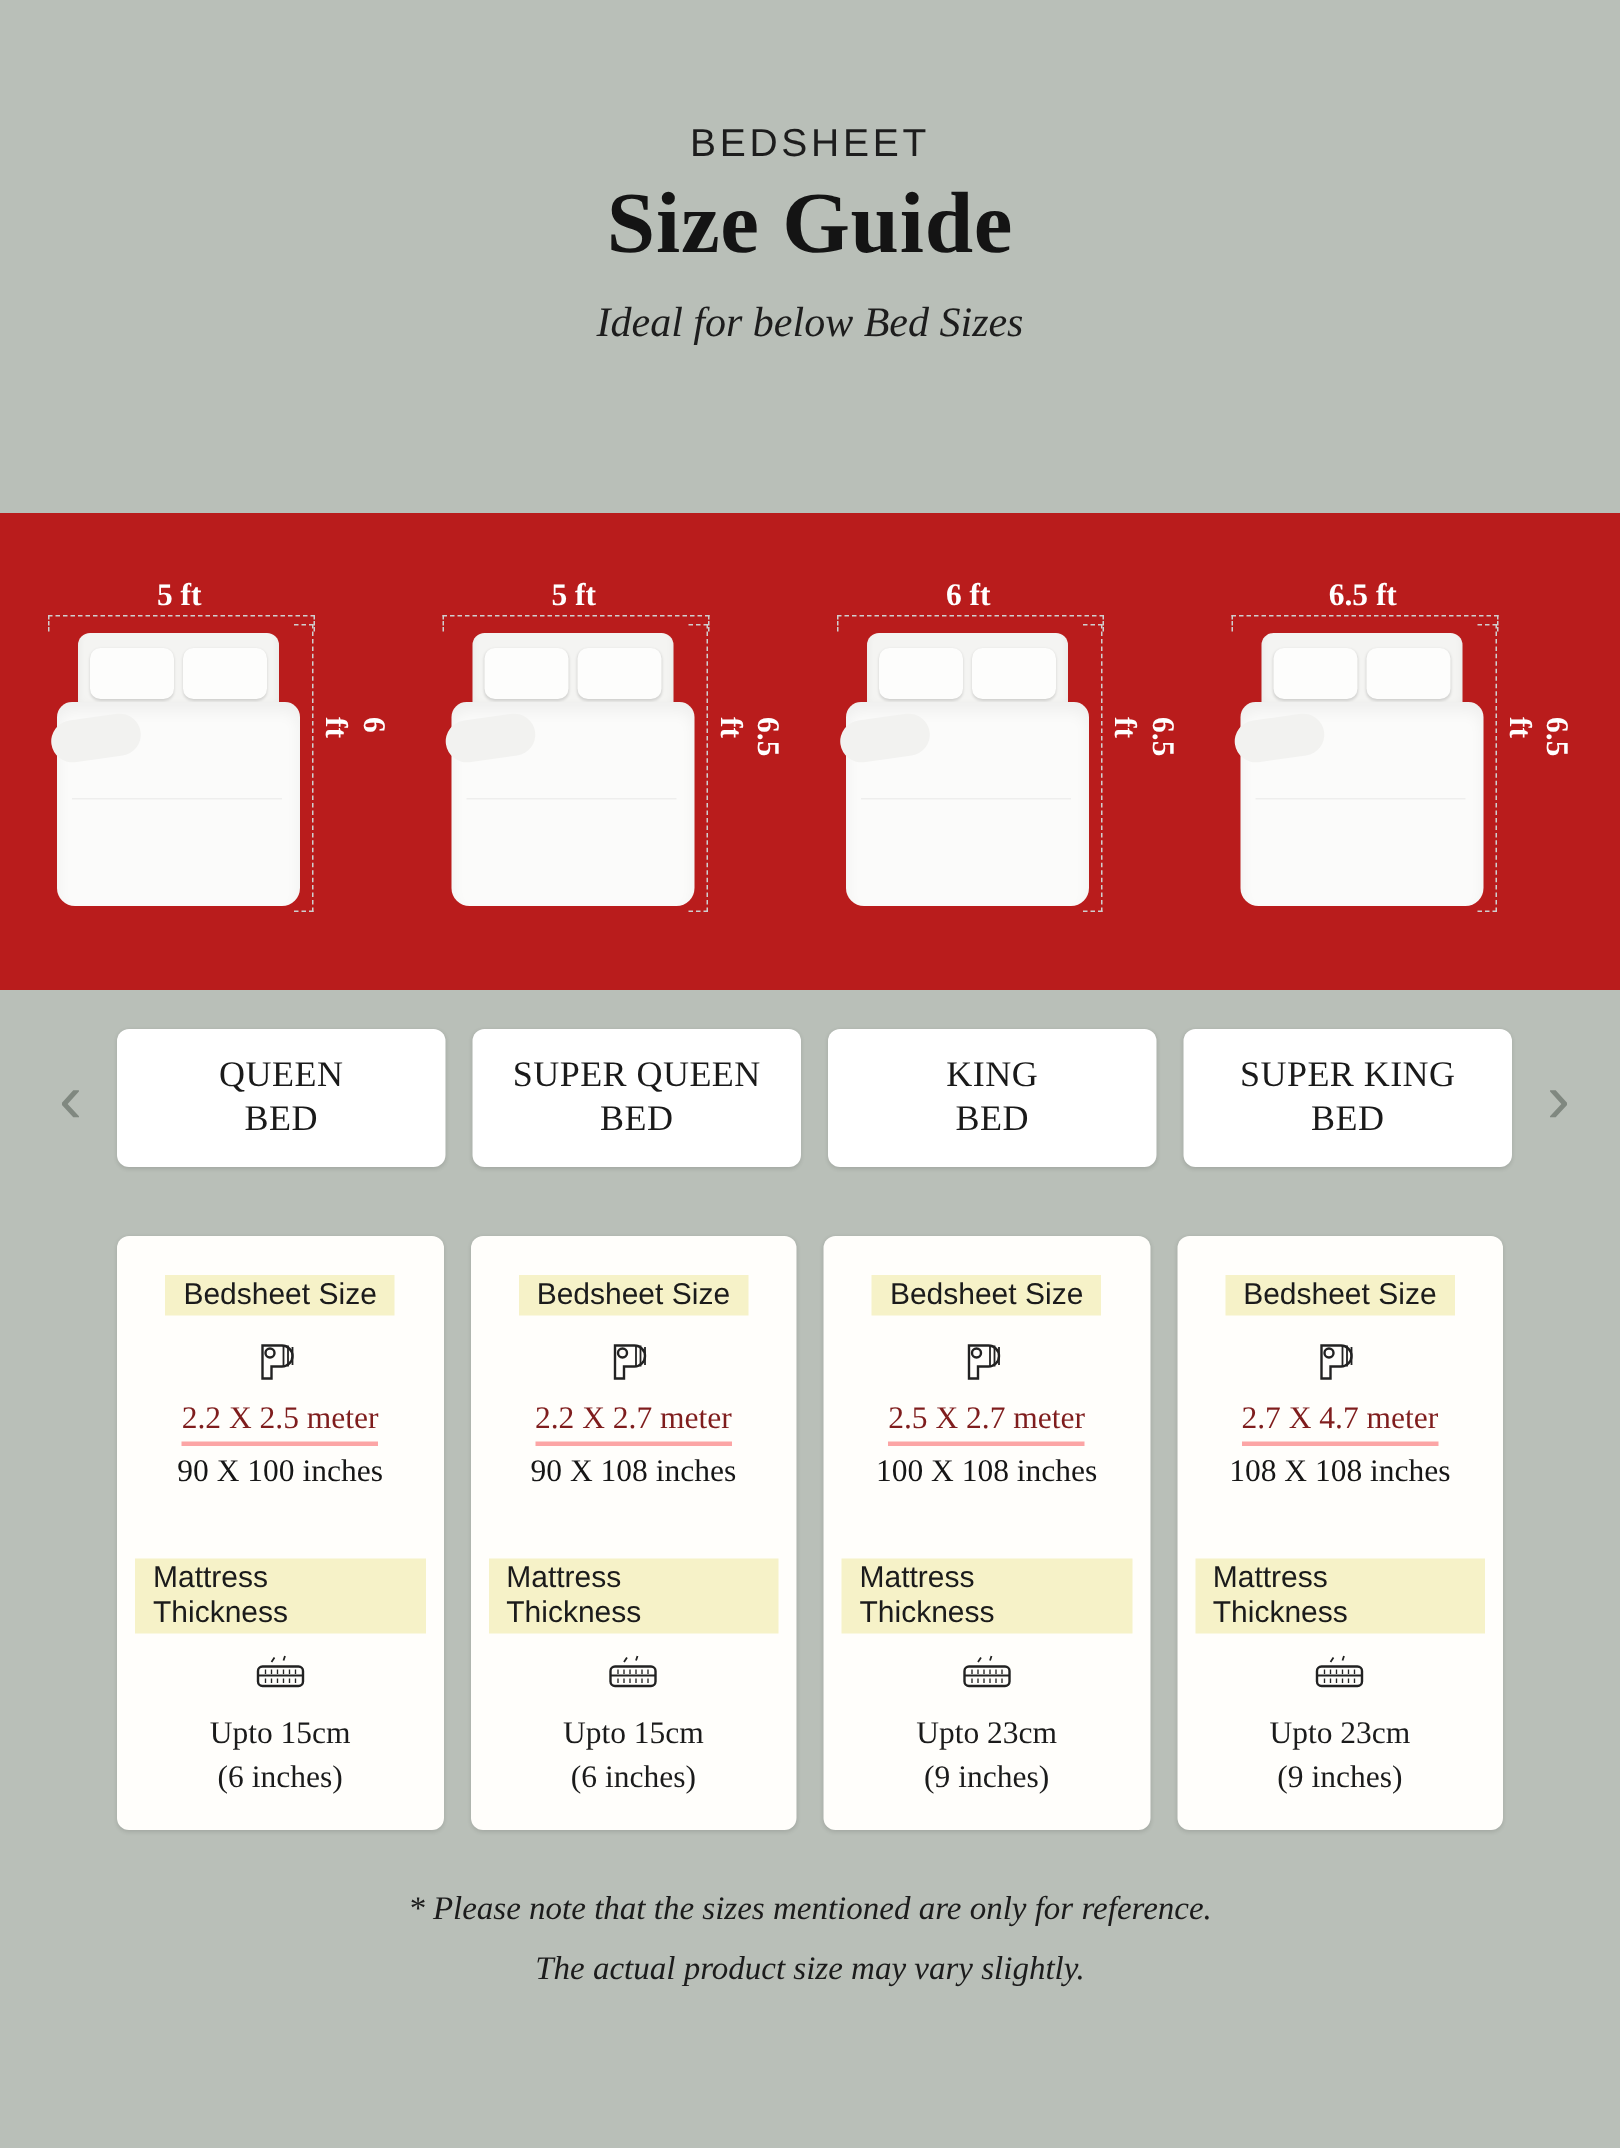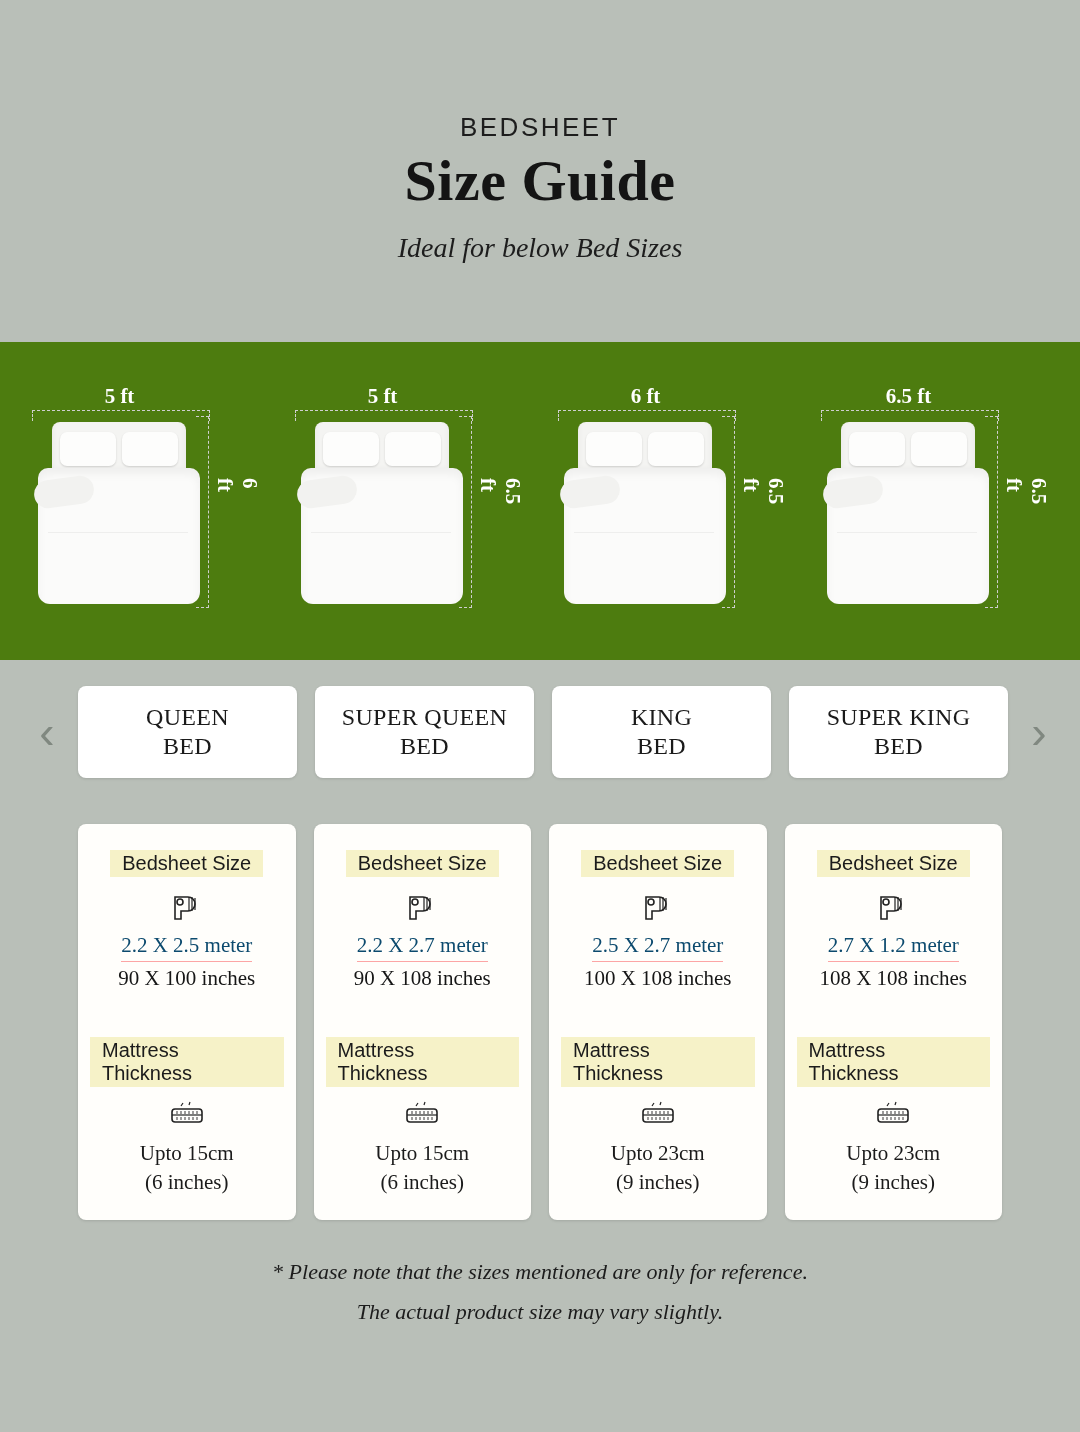--- a/index.html
+++ b/index.html
@@ -16,21 +16,21 @@
   }
   .page {
     position: relative;
     width: 1080px;
     height: 1432px;
     background: #b9bfb8;
   }
 
   
   .header {
-    padding-top: 112px;
+    padding-top: 80px;
     text-align: center;
   }
   .kicker {
     font-family: "Liberation Sans", sans-serif;
     font-size: 26px;
     letter-spacing: 2.5px;
     color: #1d1d1d;
     font-weight: 400;
   }
   .title {
@@ -49,21 +49,21 @@
     margin-top: 18px;
   }
 
   
   .band {
     position: absolute;
     top: 342px;
     left: 0;
     width: 1080px;
     height: 318px;
-    background: #4d7c0f;
+    background: #b91c1c;
   }
   .beds {
     display: flex;
     height: 100%;
     padding: 0 14px;
     box-sizing: border-box;
   }
   .bed-cell {
     flex: 1;
     position: relative;
@@ -254,22 +254,22 @@
   .icon-box {
     margin-top: 12px;
     height: 42px;
     display: flex;
     align-items: center;
     justify-content: center;
   }
   .val-top {
     font-family: "Liberation Serif", serif;
     font-size: 21px;
-    color: #0c4a6e;
-    border-bottom: 1px solid #fca5a5;
+    color: #7f1d1d;
+    border-bottom: 3px solid #fca5a5;
     padding-bottom: 3px;
     margin-top: 8px;
     white-space: nowrap;
   }
   .val-bot {
     font-family: "Liberation Serif", serif;
     font-size: 21px;
     color: #161616;
     margin-top: 4px;
     white-space: nowrap;
@@ -491,21 +491,21 @@
 
     <div class="card">
       <div class="hl">Bedsheet Size</div>
       <div class="icon-box">
         <svg width="36" height="36" viewBox="0 0 36 36">
           <path d="M6 8 h13 a7 7 0 0 1 0 14 h-7 v8 h-6 z" fill="none" stroke="#222" stroke-width="1.6"></path>
           <circle cx="11" cy="13" r="3" fill="none" stroke="#222" stroke-width="1.6"></circle>
           <path d="M20 8 v14 M23 8 v14 M26 9 v12" stroke="#222" stroke-width="1.2"></path>
         </svg>
       </div>
-      <div class="val-top">2.7 X 1.2 meter</div>
+      <div class="val-top">2.7 X 4.7 meter</div>
       <div class="val-bot">108 X 108 inches</div>
       <div class="divider"></div>
       <div class="hl">Mattress Thickness</div>
       <div class="icon-box">
         <svg width="40" height="30" viewBox="0 0 40 30">
           <rect x="5" y="10" width="30" height="13" rx="3" fill="none" stroke="#222" stroke-width="1.6"></rect>
           <path d="M5 16 h30" stroke="#222" stroke-width="1.2"></path>
           <path d="M10 12 v3 M14 12 v3 M18 12 v3 M22 12 v3 M26 12 v3 M30 12 v3" stroke="#222" stroke-width="0.9"></path>
           <path d="M10 18 v3 M14 18 v3 M18 18 v3 M22 18 v3 M26 18 v3 M30 18 v3" stroke="#222" stroke-width="0.9"></path>
           <path d="M14 7 l2-3 M22 6 l1-3" stroke="#222" stroke-width="1.2"></path>

